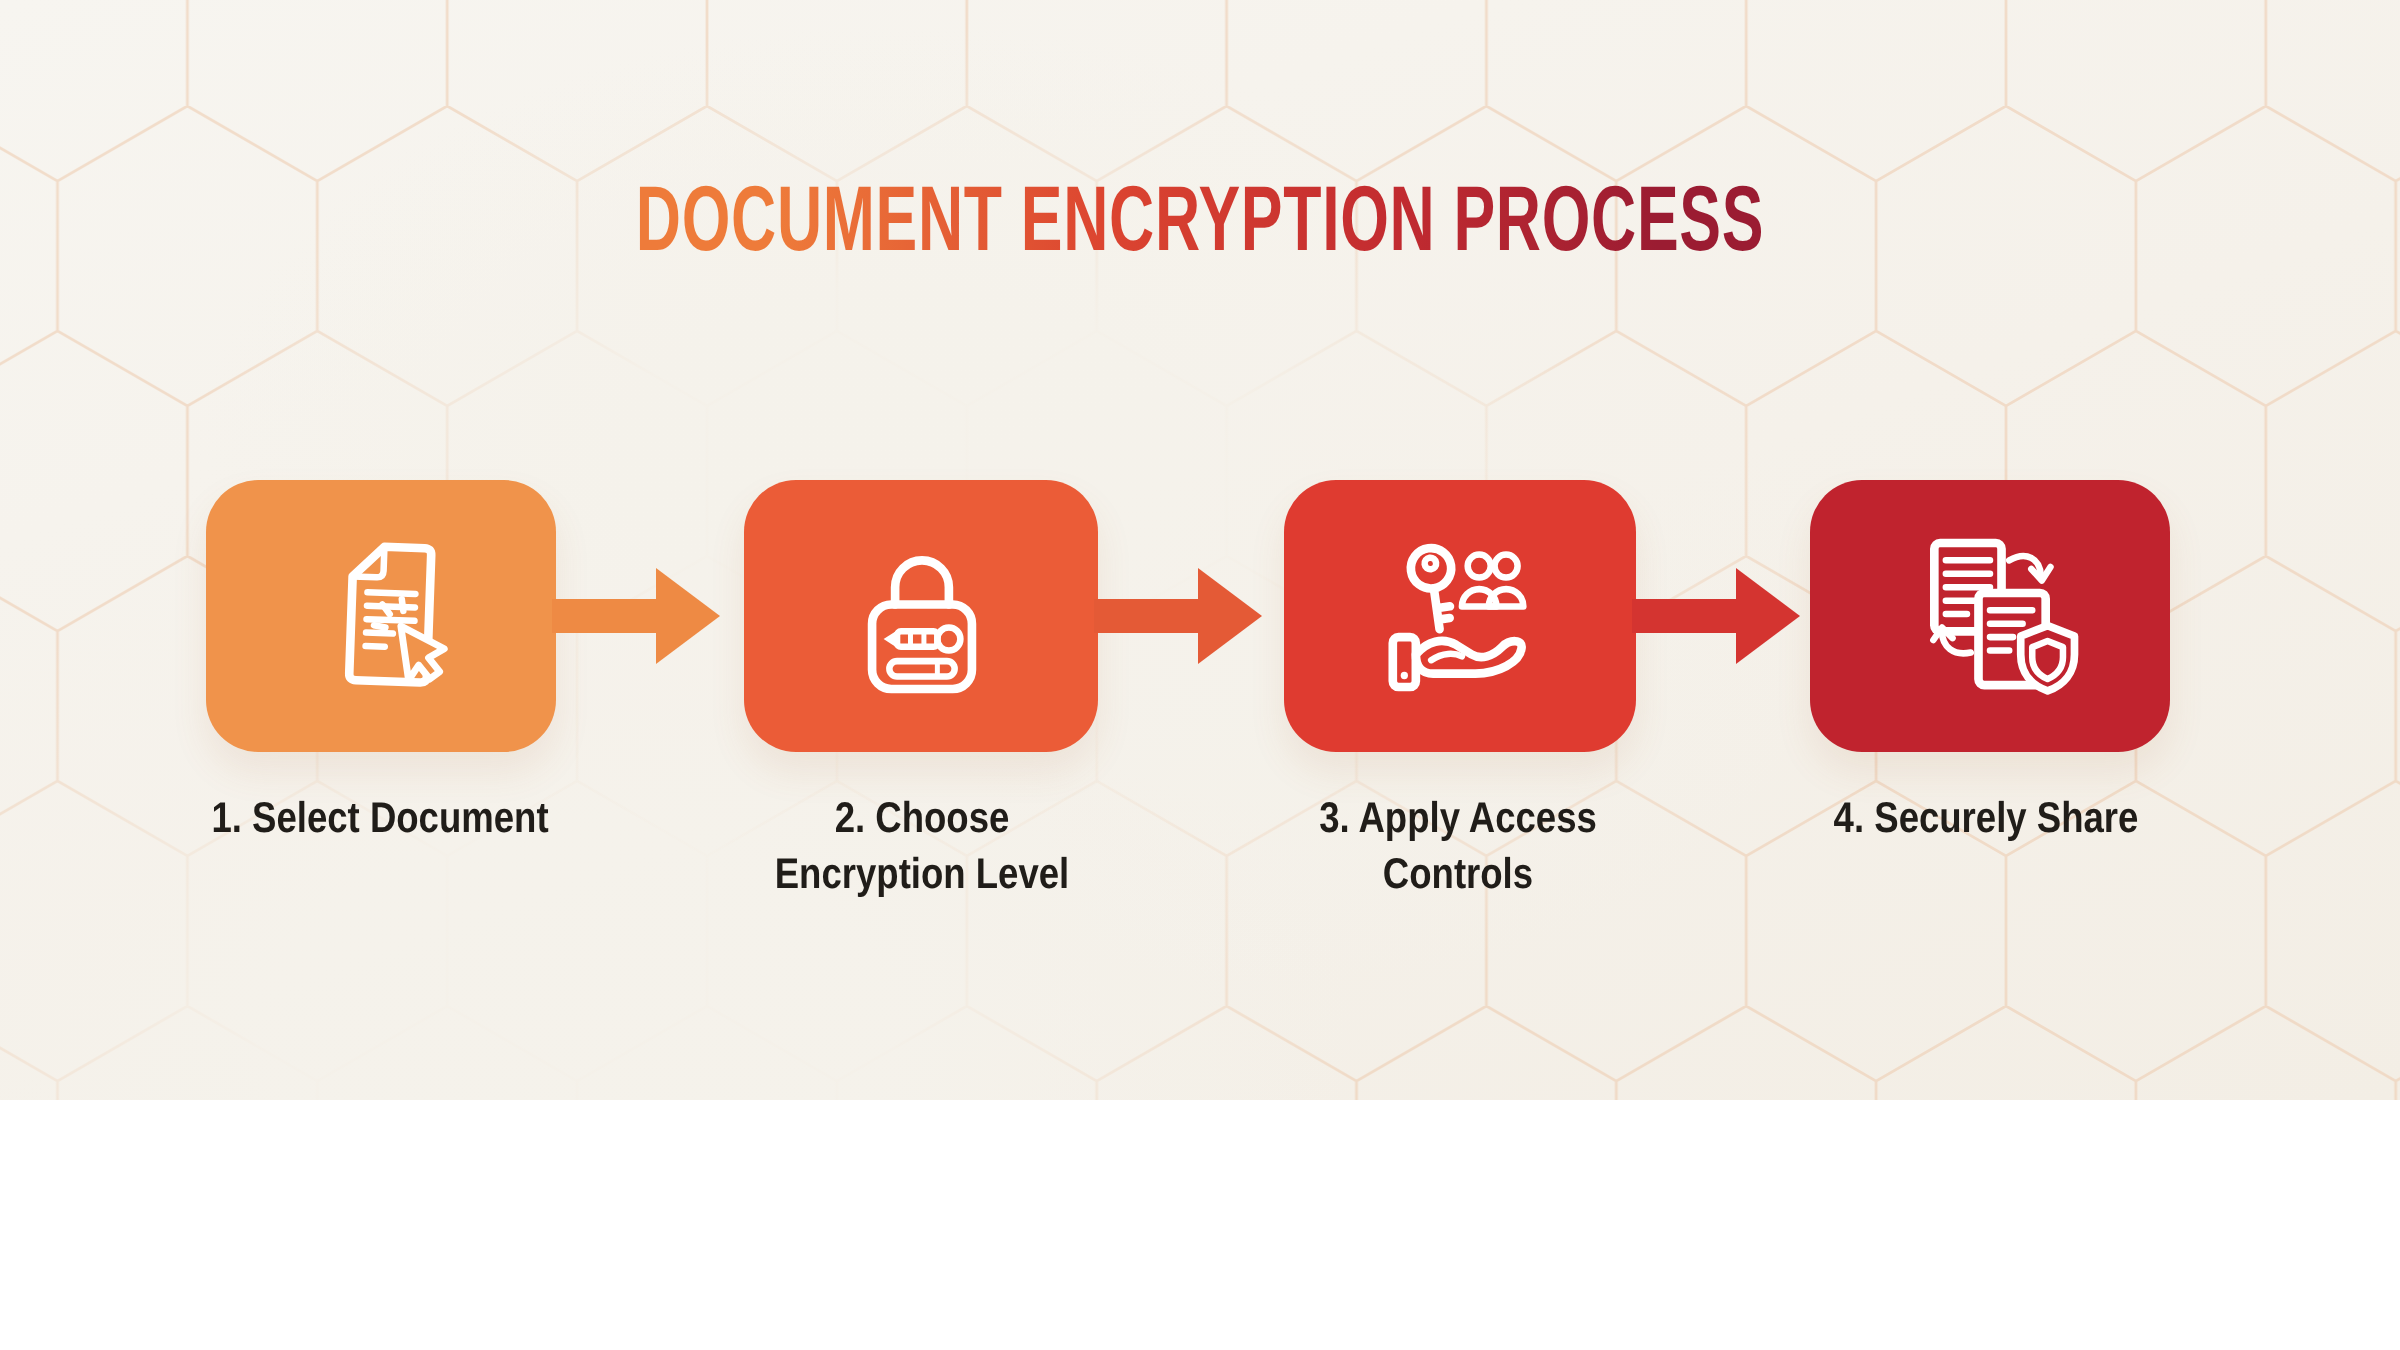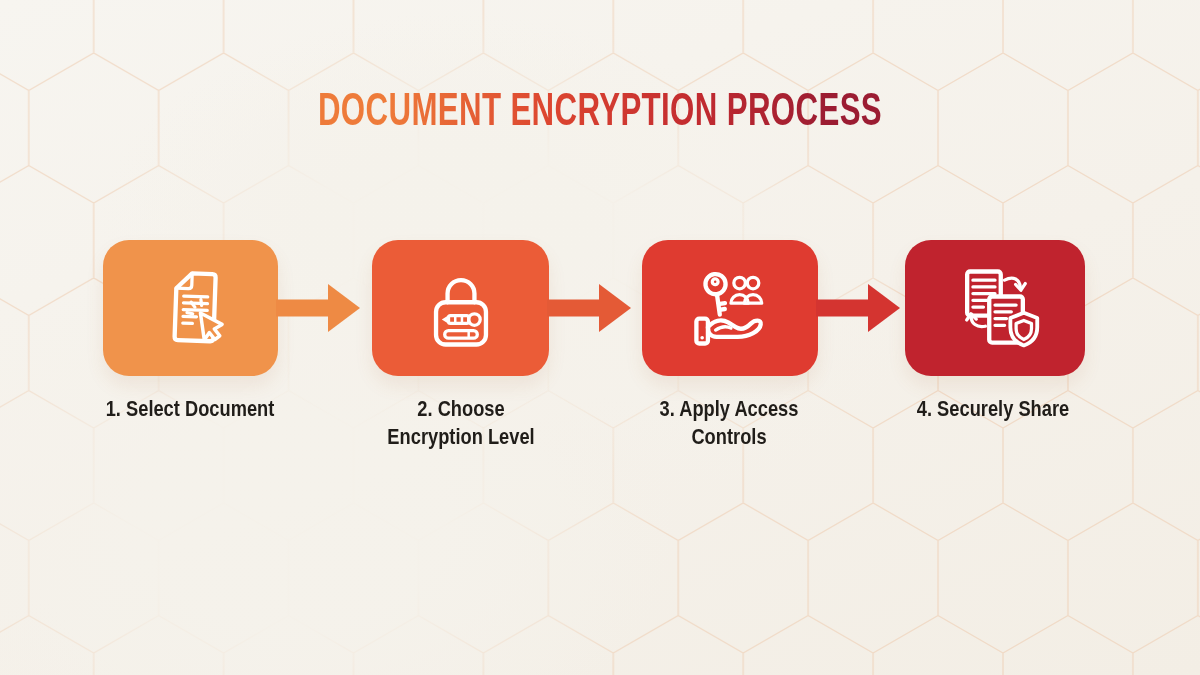--- a/index.html
+++ b/index.html
@@ -2,21 +2,21 @@
 <html><head>
 <meta charset="utf-8">
 <style>
   * { margin: 0; padding: 0; box-sizing: border-box; }
   html, body { width: 1200px; height: 675px; }
   body { font-family: "Liberation Sans", sans-serif; }
 
   .canvas {
     position: relative;
     width: 1200px;
-    height: 675px;
+    height: 550px;
     overflow: hidden;
     background: linear-gradient(160deg, #F7F5F0 0%, #F5F1EA 55%, #F3EEE5 100%);
   }
 
   .bg-hex {
     position: absolute;
     inset: 0;
     z-index: 0;
   }
   .hex-fade {

